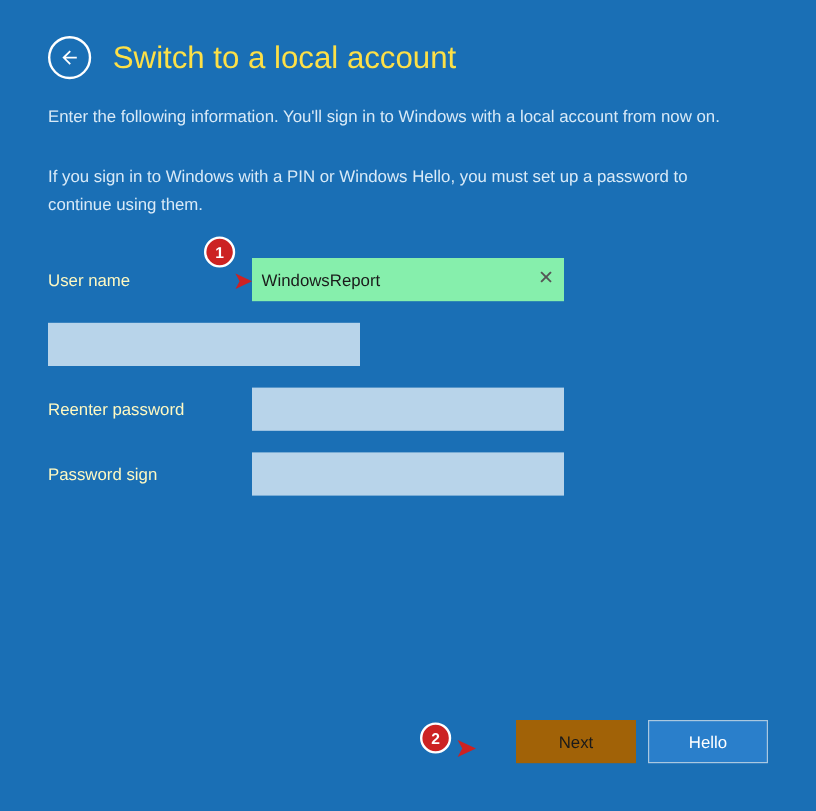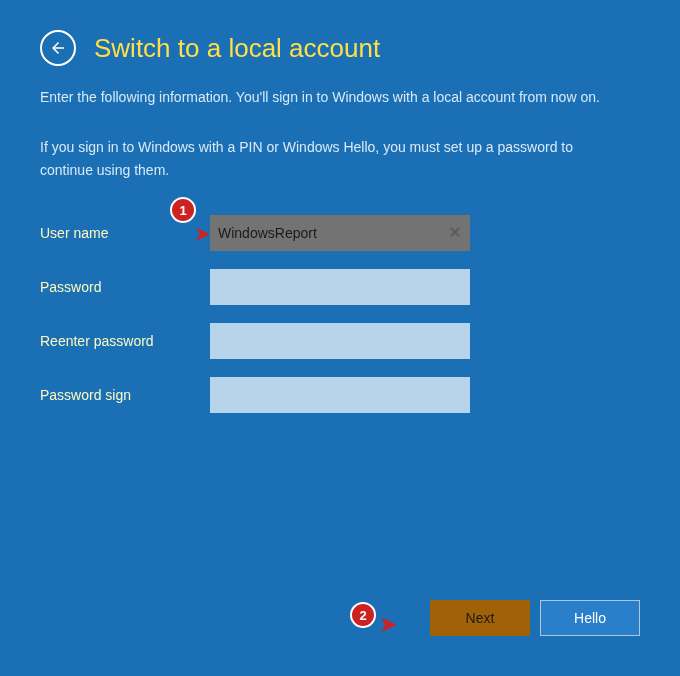--- a/index.html
+++ b/index.html
@@ -87,21 +87,21 @@
 
     .form-input-wrapper {
       position: relative;
       flex: 1;
       max-width: 260px;
     }
 
     .form-input {
       width: 100%;
       height: 36px;
-      background: #737373;
+      background: #86efac;
       border: none;
       outline: none;
       padding: 4px 32px 4px 8px;
       font-size: 14px;
       color: #1a1a1a;
       caret-color: #333;
     }
 
     .form-input.empty {
       background: #b8d4ea;
@@ -208,21 +208,20 @@
       <span style="position:absolute; top:8px; left:155px; z-index:9; color:#cc2222; font-size:18px; font-weight:bold;">➤</span>
 
       <label class="form-label">User name</label>
       <div class="form-input-wrapper">
         <input class="form-input" type="text" value="WindowsReport" style="">
         <button class="clear-btn">✕</button>
       </div>
     </div>
 
     <div class="form-row">
-      <label class="form-label">Password</label>
       <div class="form-input-wrapper">
         <input class="form-input empty" type="password" value="" style="">
       </div>
     </div>
 
     <div class="form-row">
       <label class="form-label">Reenter password</label>
       <div class="form-input-wrapper">
         <input class="form-input empty" type="password" value="" style="">
       </div>

